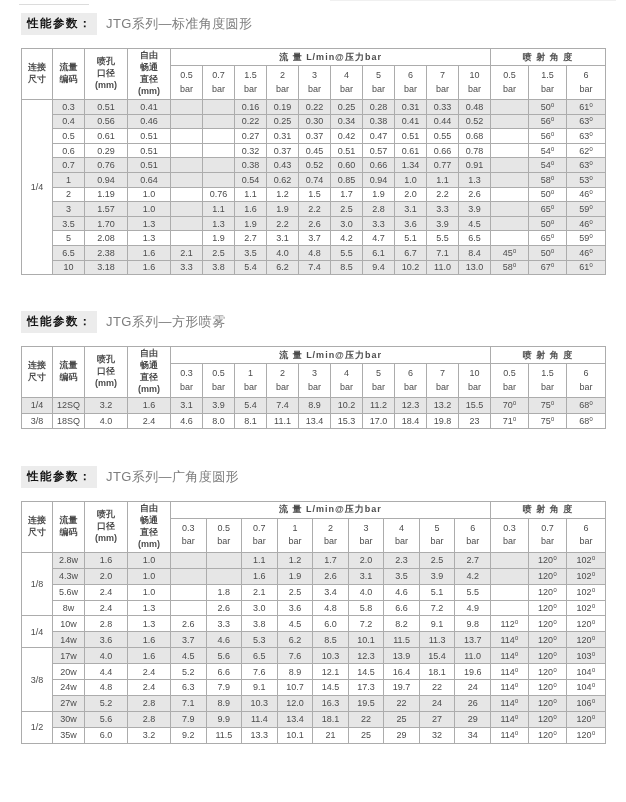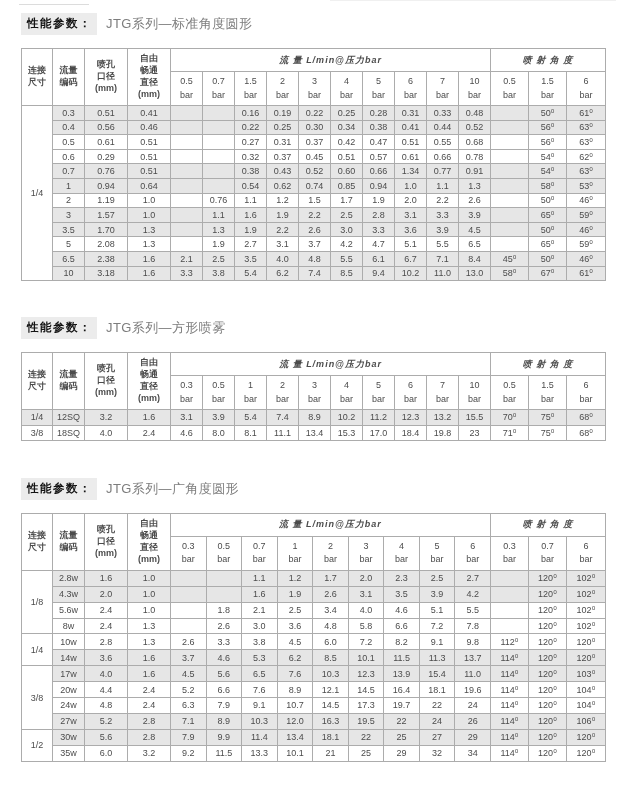--- a/index.html
+++ b/index.html
@@ -29,21 +29,21 @@
     border-collapse:collapse; table-layout:fixed; width:584px;
     border:1px solid var(--tbl-border,#8f8f8f);
   }
   .perf th, .perf td {
     border:1px solid var(--grid,#acacac);
     text-align:center; vertical-align:middle; padding:0;
     font-size:9px; color:#4c4c4c; overflow:hidden; white-space:nowrap;
   }
   .perf thead th { background:#fff; }
   .side-hdr { font-weight:bold; font-size:9px; color:#3e3e3e; line-height:1.32; }
-  .group-hdr { font-weight:bold; font-size:9.5px; color:#3e3e3e; letter-spacing:1px; height:23px;font-style:italic; }
+  .group-hdr { font-weight:bold; font-size:9.5px; color:#3e3e3e; letter-spacing:1px; height:17px; }
   .press-row th { height:34px; font-weight:normal; line-height:1.5; }
   .perf tbody td { background:#fff; }
   .perf tr.shaded td { background:var(--shade,#e6e6e6); }
   .perf td.conn-cell.tall { background:#fff; font-size:9px; }
   .perf tr.group-start td { border-top-color:var(--tbl-border,#8f8f8f); }
   .tbl-0 tbody td { height:14.6px; }
   .tbl-1 tbody td { height:15.4px; }
   .tbl-2 tbody td { height:15.9px; }
 </style>
 </head>
@@ -688,21 +688,21 @@
               <td>2.4</td>
               <td>1.3</td>
               <td></td>
               <td>2.6</td>
               <td>3.0</td>
               <td>3.6</td>
               <td>4.8</td>
               <td>5.8</td>
               <td>6.6</td>
               <td>7.2</td>
-              <td>7.8</td>
+              <td>4.9</td>
               <td></td>
               <td>120⁰</td>
               <td>102⁰</td>
             </tr>
             <tr class="group-start">
               <td class="conn-cell tall" rowspan="2">1/4</td>
               <td>10w</td>
               <td>2.8</td>
               <td>1.3</td>
               <td>2.6</td>

